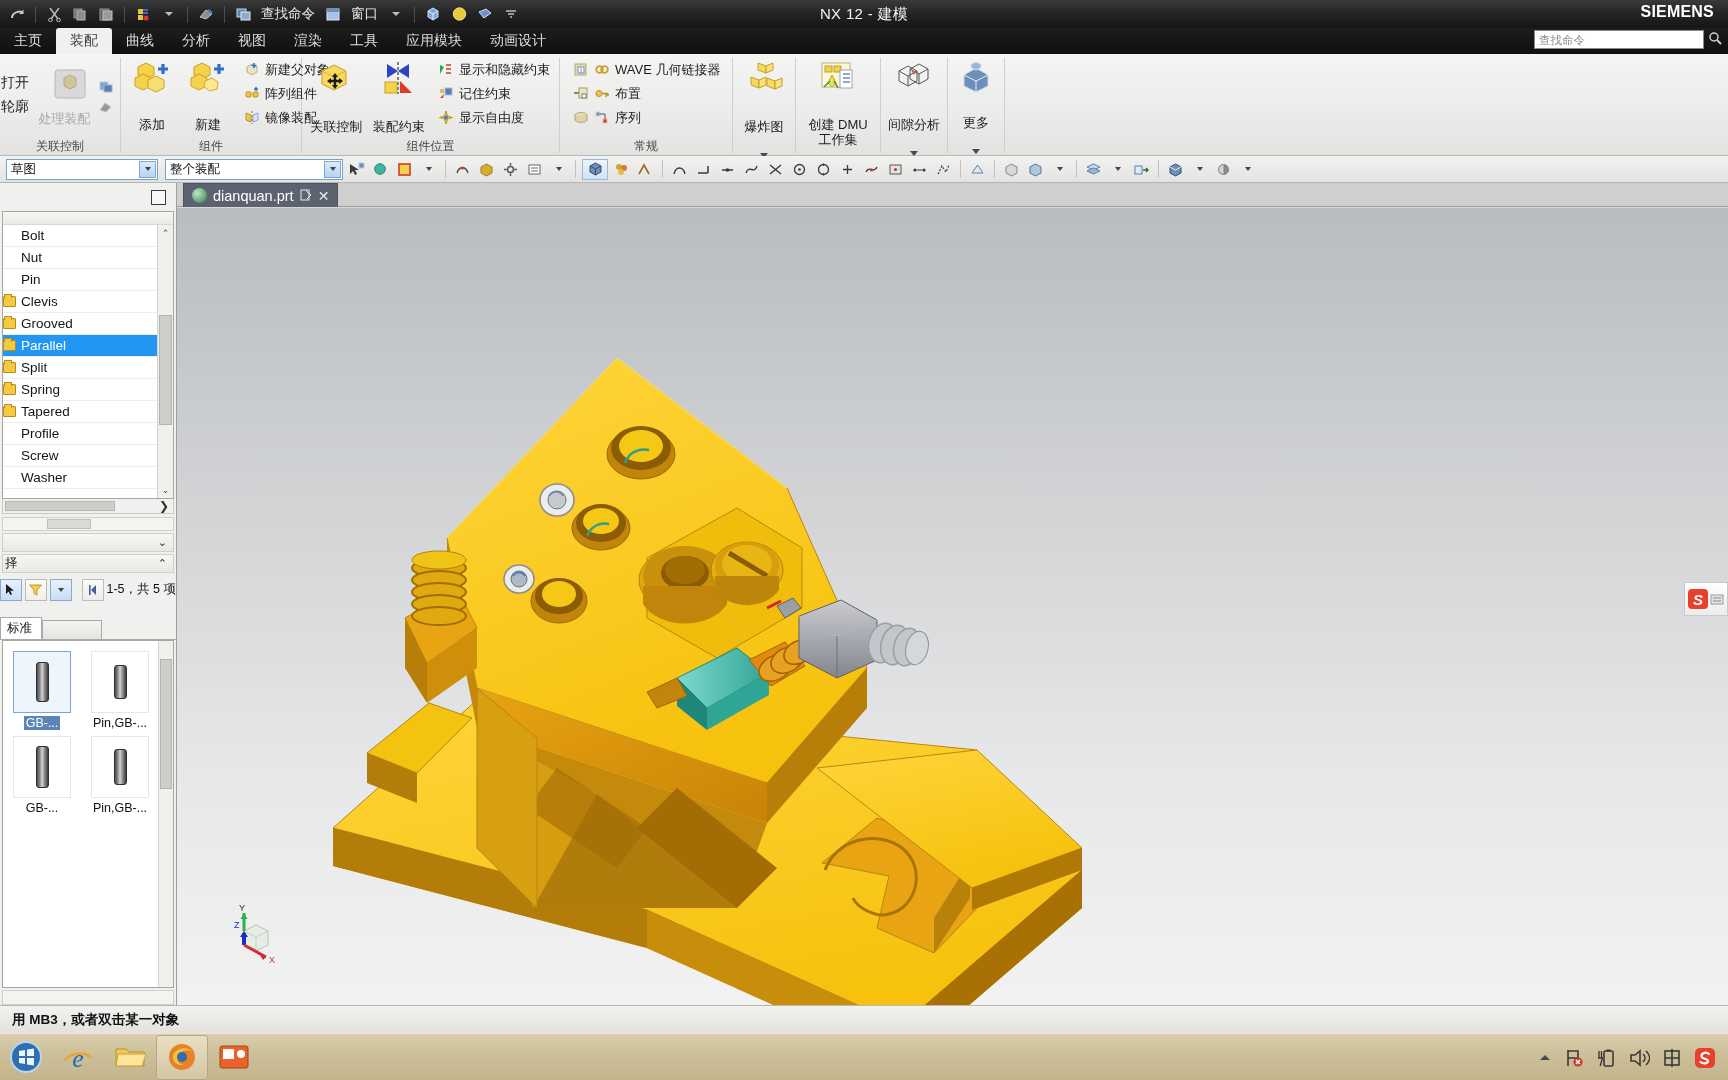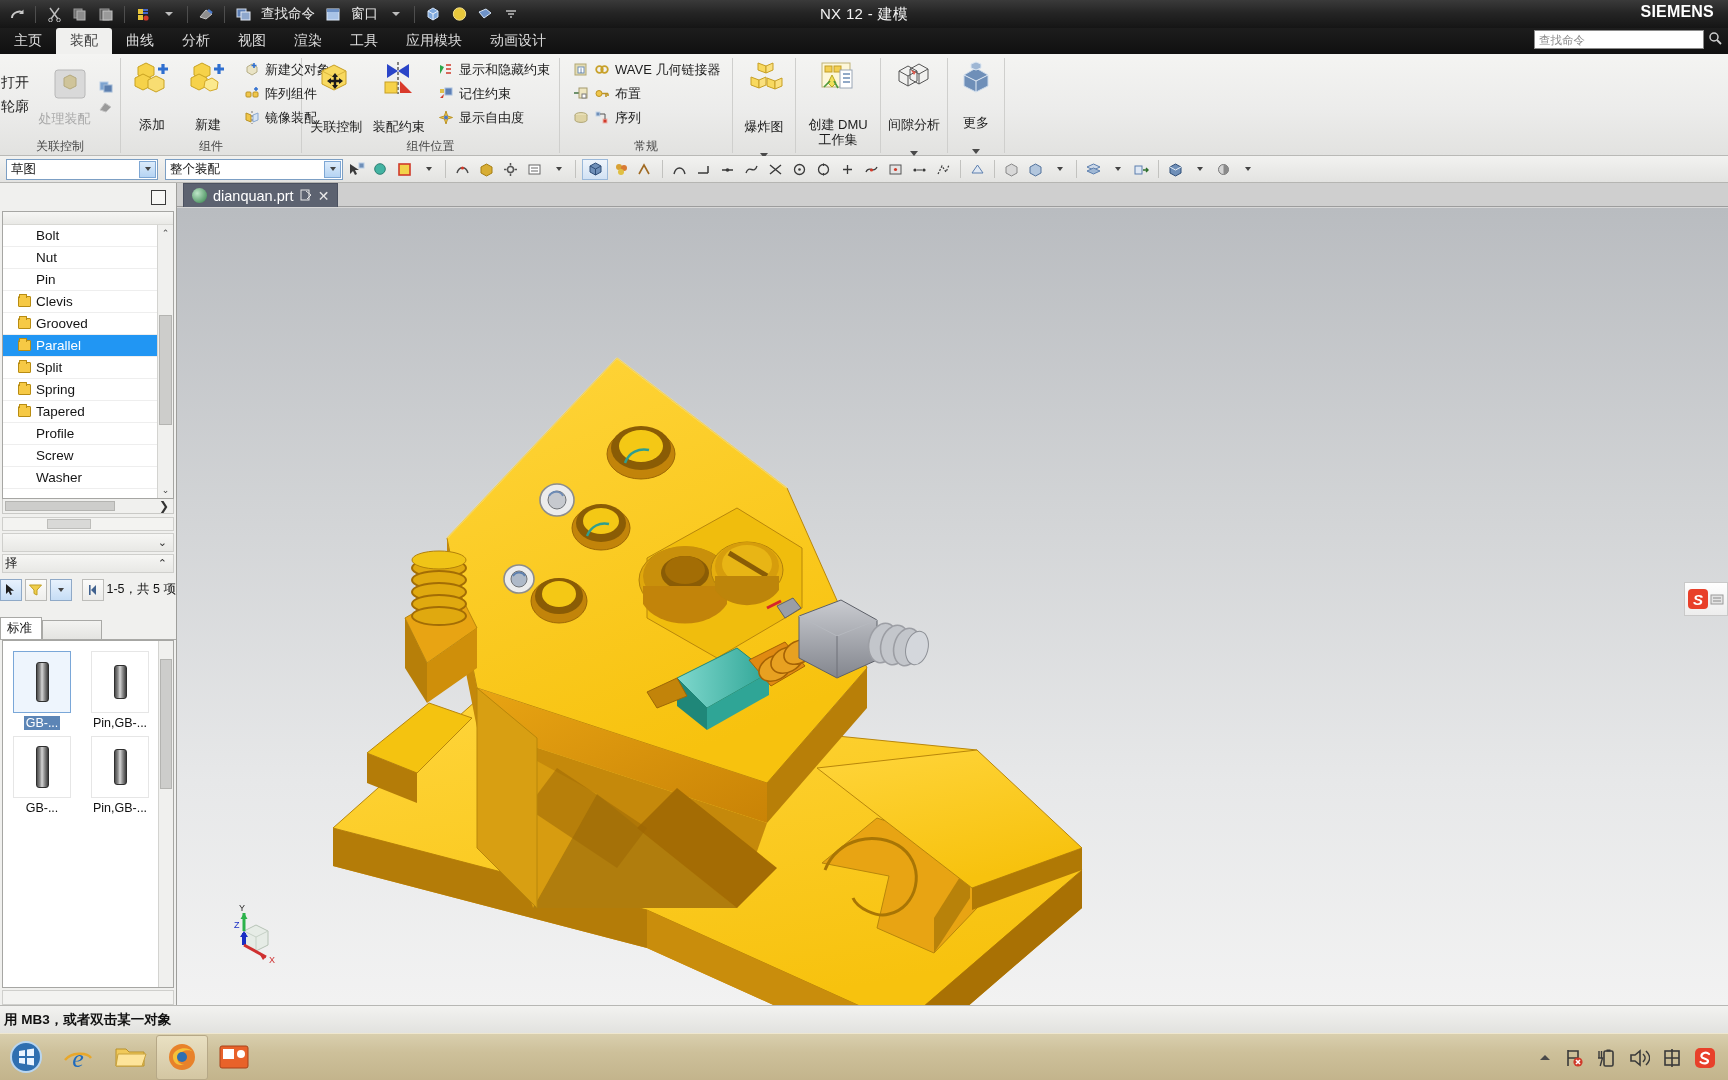--- a/index.html
+++ b/index.html
@@ -126,21 +126,21 @@
     padding-right:10px; background:#f0f0ee;
   }
   .sqbtn { width:15px;height:15px;border:1px solid #3b3b3b; background:#f7f7f5; cursor:pointer;}
   .tree-wrap {
     margin:0 2px; background:#ffffff; border:1px solid #a6a6a3; flex:0 0 288px;
     display:flex; flex-direction:column; position:relative;
   }
   .tree-topbar { height:13px; background:linear-gradient(to bottom,#f6f6f4,#e9e9e6); border-bottom:1px solid #d8d8d4;}
   .tree-list { flex:1; overflow:hidden; position:relative; }
   .trow {
-    height:22px; display:flex; align-items:center; gap:5px; padding-left:15px;
+    height:22px; display:flex; align-items:center; gap:5px; padding-left:0;
     font-size:13.5px; color:#141414; border-bottom:1px solid #eeeeee; cursor:pointer;
     white-space:nowrap;
   }
   .trow.sel { background:#2196f3; color:#fff; }
   .folder {
     width:13px;height:11px; background:#f6c945; border:1px solid #b88c12; border-radius:1px;
     position:relative; flex:0 0 13px;
   }
   .folder:before{content:"";position:absolute;left:0;top:-3px;width:6px;height:3px;background:#f6c945;border:1px solid #b88c12;border-bottom:none;border-radius:1px 1px 0 0;}
   .tree-scroll {
@@ -218,21 +218,21 @@
     background:linear-gradient(to bottom,#fefefe,#ededed); border:1px solid #c9c9c9;
     display:flex; align-items:center; gap:2px; padding-left:3px;
   }
   .sog .s { width:20px;height:20px;border-radius:4px;background:#e8402a;color:#fff;font-weight:bold;
             font-size:15px;display:flex;align-items:center;justify-content:center;font-style:italic;}
 
   
   .statusbar {
     position:absolute; left:0; top:1005px; width:1728px; height:28px;
     background:linear-gradient(to bottom,#f2f2f0,#e2e2df); border-top:1px solid #b7b7b4;
-    display:flex; align-items:center; padding-left:4px;
+    display:flex; align-items:center; padding-left:12px;
     font-size:13.5px; color:#111; font-weight:bold;
   }
 
   
   .taskbar {
     position:absolute; left:0; top:1033px; width:1728px; height:47px;
     background: linear-gradient(to bottom,#d9cfae 0%, #cdc09a 40%, #c3b48c 100%);
     border-top:1px solid #efe7cf;
     display:flex; align-items:center;
   }

